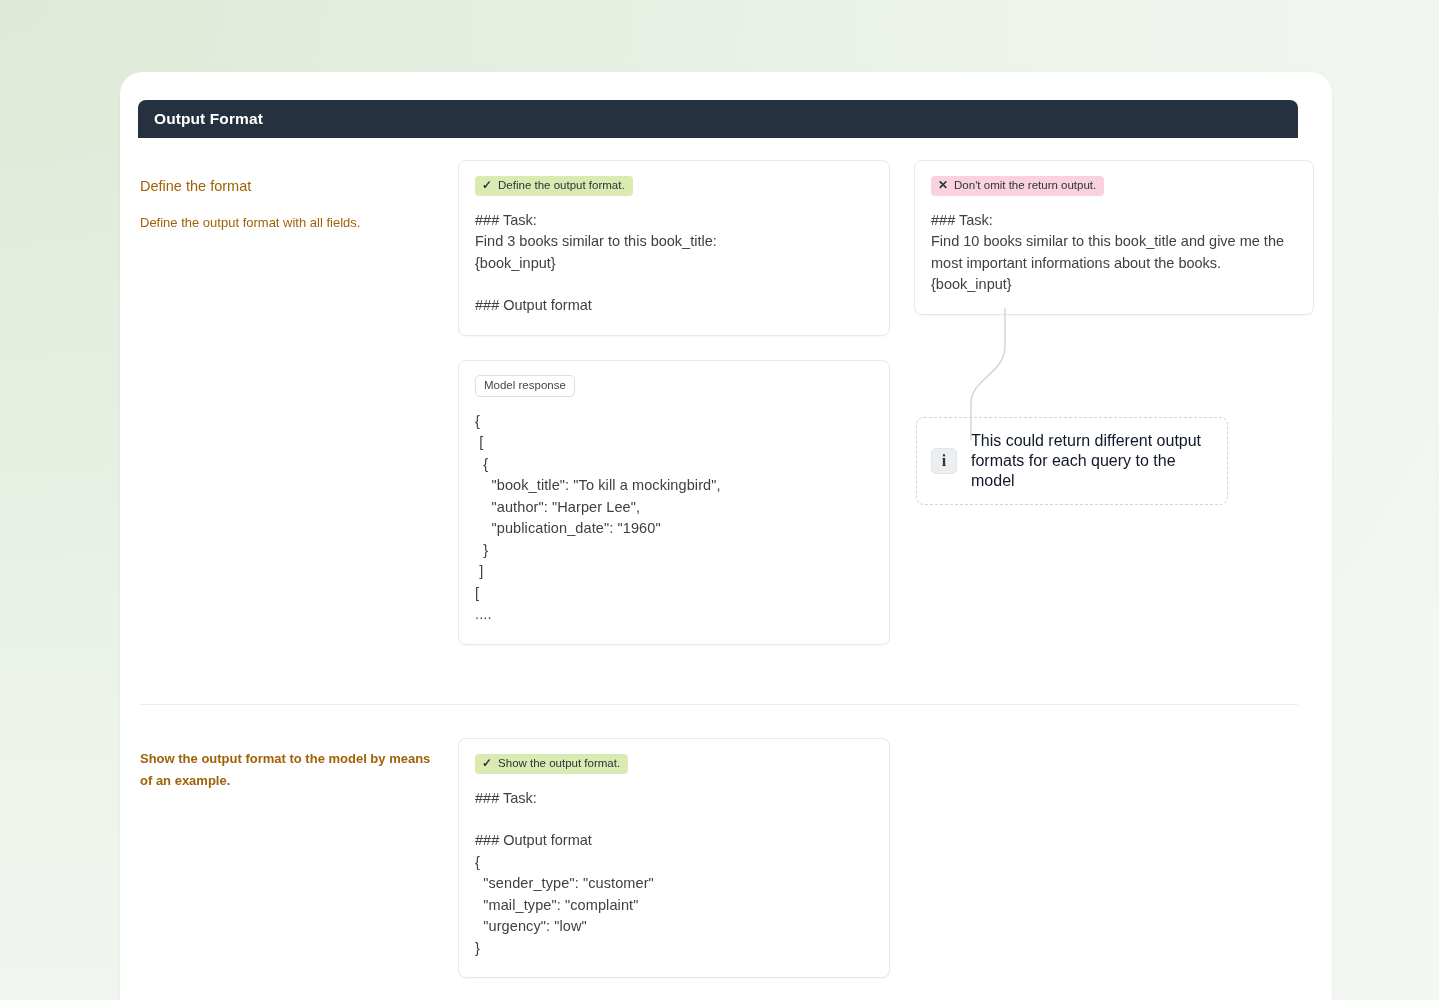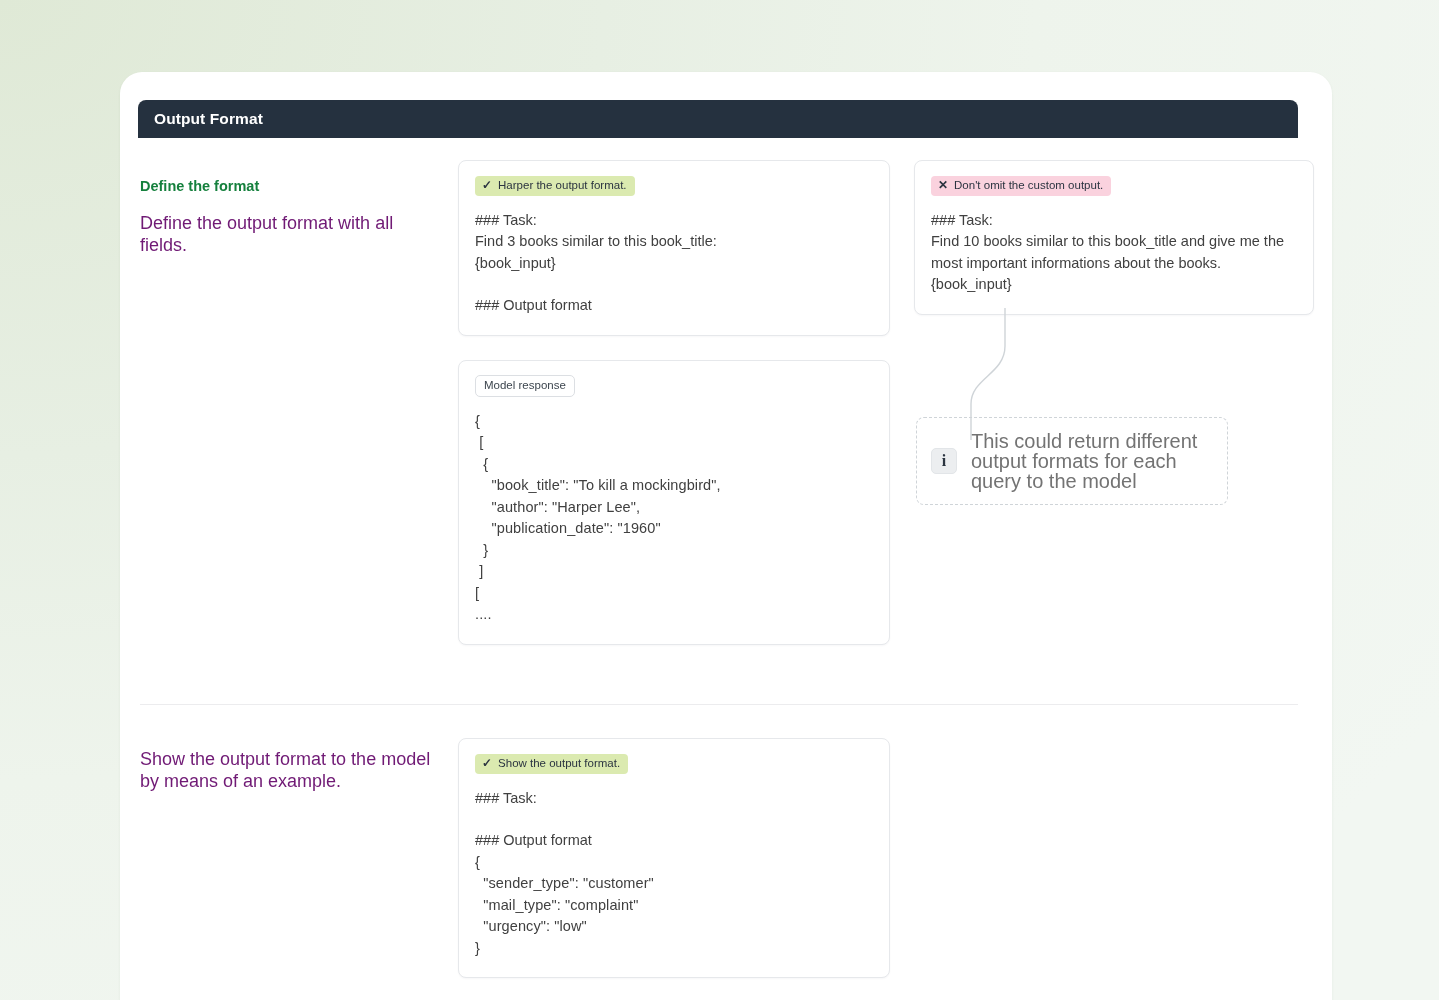--- a/index.html
+++ b/index.html
@@ -70,28 +70,28 @@
     display: flex;
     align-items: flex-start;
   }
 
   .col-text { width: 318px; padding-top: 18px; flex: none; }
   .col-cards { width: 432px; flex: none; }
   .col-right { width: 400px; flex: none; margin-left: 24px; }
 
   .sec-title {
     font-size: 14.5px;
-    font-weight: bold;
-    color: #15803d;
+    font-weight: normal;
+    color: #a16207;
     margin-bottom: 18px;
   }
   .sec-para {
-    font-size: 18px;
+    font-size: 13px;
     line-height: 22px;
-    color: #701a75;
+    color: #a16207;
     margin-bottom: 20px;
     max-width: 300px;
   }
   .sec-para:last-child { margin-bottom: 0; }
 
   
   .card {
     border: 1px solid #e6e8eb;
     border-radius: 8px;
     background: #ffffff;
@@ -161,23 +161,23 @@
     border: 1px solid #e2e5e8;
     color: #2b3440;
     font-family: "Liberation Serif", serif;
     font-size: 16px;
     font-weight: bold;
     display: flex;
     align-items: center;
     justify-content: center;
   }
   .callout-text {
-    font-size: 20px;
+    font-size: 16px;
     line-height: 20px;
-    color: #737373;
+    color: #0f172a;
   }
 
   .connector {
     position: absolute;
     left: 44px;
     top: -110px;
     width: 80px;
     height: 132px;
     pointer-events: none;
   }
@@ -186,21 +186,21 @@
   .divider {
     position: absolute;
     left: 140px;
     top: 704px;
     width: 1158px;
     height: 1px;
     background: #ececee;
   }
 
   .row-2 { position: absolute; left: 140px; top: 738px; width: 1158px; display: flex; }
-  .row-2 .col-text { padding-top: 10px; }
+  .row-2 .col-text { padding-top: 10px; font-weight: bold; }
 </style>
 </head>
 <body>
 
 <div class="screen">
 
   <div class="panel"></div>
 
   <div class="header-bar">
     <span class="header-title">Output Format</span>
@@ -212,21 +212,21 @@
       <div class="col-text">
         <div class="sec-title">Define the format</div>
         <div class="sec-para">Define the output format with all fields.</div>
       </div>
 
       <div class="col-cards">
 
         <div class="card">
           <div class="badge good">
             <span class="glyph">✓</span>
-            <span>Harper the output format.</span>
+            <span>Define the output format.</span>
           </div>
           <div class="body-text">### Task:</div>
           <div class="body-text">Find 3 books similar to this book_title:
 {book_input}</div>
           <div class="gap"></div>
           <div class="body-text">### Output format</div>
         </div>
 
         <div class="card">
           <div class="pill">Model response</div>
@@ -242,21 +242,21 @@
 ....</div>
         </div>
 
       </div>
 
       <div class="col-right">
 
         <div class="card">
           <div class="badge bad">
             <span class="glyph">✕</span>
-            <span>Don't omit the custom output.</span>
+            <span>Don't omit the return output.</span>
           </div>
           <div class="body-text">### Task:</div>
           <div class="body-text">Find 10 books similar to this book_title and give me the most important informations about the books.
 {book_input}</div>
         </div>
 
         <div class="callout">
           <svg class="connector" viewBox="0 0 80 132">
             <path d="M10 132 L10 96 C10 70 44 66 44 38 L44 0" fill="none" stroke="#cfd4d8" stroke-width="1.4"></path>
           </svg>

